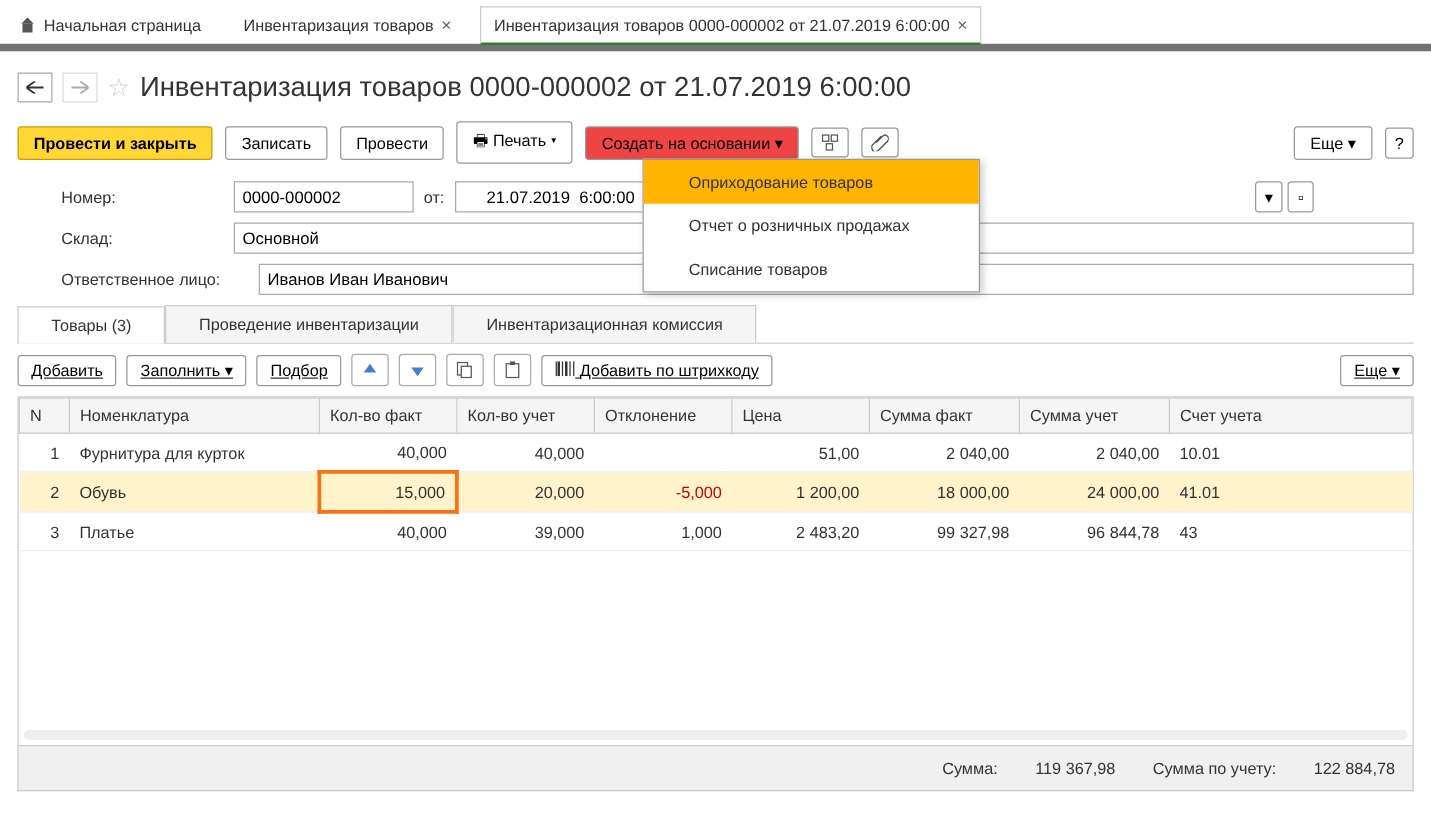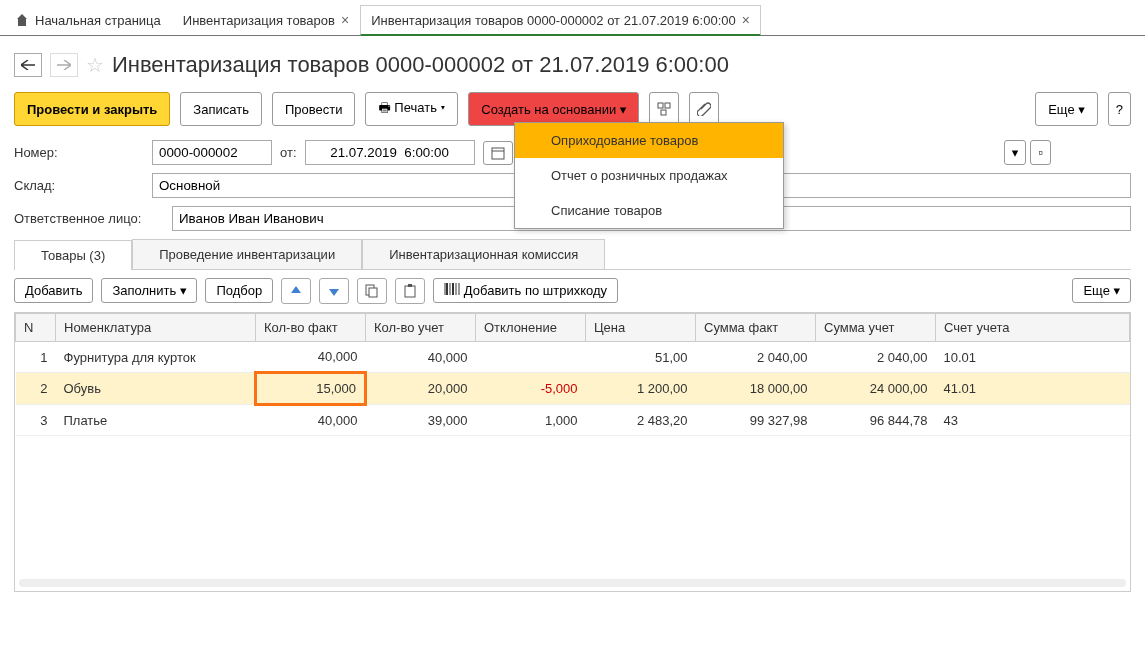--- a/index.html
+++ b/index.html
@@ -1,40 +1,40 @@
 <!DOCTYPE html>
 <html><head>
 <meta charset="utf-8">
 <style>
 * { box-sizing: border-box; margin: 0; padding: 0; }
 body { font-family: Arial, sans-serif; font-size: 13px; color: #333; background: #fff; width: 1145px; }
-.tabs-bar { display: flex; border-bottom: 1px solid #737373; padding: 4px 4px 0; gap: 0; }
+.tabs-bar { display: flex; border-bottom: 6px solid #737373; padding: 4px 4px 0; gap: 12px; }
 .tab { display: flex; align-items: center; padding: 6px 10px; border: 1px solid transparent; border-bottom: none; cursor: pointer; gap: 6px; }
 .tab.active { border-color: #ccc; background: #fff; position: relative; top: 1px; border-bottom: 2px solid #2e7d32; }
 .tab .close { font-size: 14px; color: #666; }
 .content { padding: 8px 14px; }
 .title-row { display: flex; align-items: center; gap: 8px; margin: 8px 0 14px; }
 .nav-btn { width: 28px; height: 24px; border: 1px solid #aaa; background: #fff; display: flex; align-items: center; justify-content: center; cursor: pointer; }
 .star { font-size: 20px; color: #ccc; }
 h1 { font-size: 22px; font-weight: normal; }
-.toolbar { display: flex; gap: 10px; margin-bottom: 14px; position: relative; }
+.toolbar { display: flex; gap: 10px; align-items: center; margin-bottom: 14px; position: relative; }
 .btn { border: 1px solid #999; background: #fff; padding: 5px 12px; cursor: pointer; font-size: 13px; border-radius: 3px; }
 .btn.primary { background: #ffd633; border-color: #cc9900; font-weight: bold; }
 .btn.small { padding: 4px 7px; }
 .spacer { flex: 1; }
-.form-row { display: flex; align-items: center; margin-bottom: 8px; gap: 8px; }
+.form-row { display: flex; align-items: center; margin-bottom: 8px; gap: 8px; margin-left: 35px; }
 .form-label { width: 130px; }
 .input { border: 1px solid #aaa; padding: 4px 6px; background: #fff; }
 .dropdown-menu { position: absolute; top: 30px; left: 500px; background: #fff; border: 1px solid #999; box-shadow: 2px 2px 6px rgba(0,0,0,0.2); z-index: 10; min-width: 270px; }
 .dropdown-item { padding: 10px 36px; cursor: pointer; }
 .dropdown-item.highlight { background: #ffb400; }
 .doc-tabs { display: flex; border-bottom: 1px solid #ccc; margin-top: 6px; }
 .doc-tab { padding: 7px 26px; border: 1px solid #ccc; border-bottom: none; background: #f5f5f5; cursor: pointer; }
 .doc-tab.active { background: #fff; position: relative; top: 1px; }
-.grid-toolbar { display: flex; gap: 8px; padding: 8px 0; align-items: flex-start; }
+.grid-toolbar { display: flex; gap: 8px; padding: 8px 0; align-items: flex-end; text-decoration: underline; }
 .grid-toolbar .btn { padding: 4px 10px; }
 .icon-btn { width: 30px; height: 26px; border: 1px solid #aaa; background: #fff; display: flex; align-items: center; justify-content: center; cursor: pointer; border-radius: 3px; }
 table { width: 100%; border-collapse: collapse; }
 th { text-align: left; padding: 6px 8px; border: 1px solid #ccc; background: #f5f5f5; font-weight: normal; }
 td { padding: 7px 8px; border-bottom: 1px solid #eee; }
 td.num { text-align: right; }
 tr.selected td { background: #fff3cc; }
 td.editing { background: #ffd633; border: 3px solid #f97316; }
 .neg { color: #cc0000; }
 .grid-area { border: 1px solid #ccc; min-height: 280px; position: relative; }
@@ -104,21 +104,21 @@
 
     <div class="dropdown-menu">
       <div class="dropdown-item highlight">Оприходование товаров</div>
       <div class="dropdown-item">Отчет о розничных продажах</div>
       <div class="dropdown-item">Списание товаров</div>
     </div>
   </div>
 
   <div class="form-row">
     <div class="form-label">Номер:</div>
-    <input class="input" style="width: 120px;" value="0000-000002">
+    <input class="input" style="width: 144px;" value="0000-000002">
     <span>от:</span>
     <input class="input" style="width: 170px; text-align: center;" value="21.07.2019  6:00:00">
     <button class="btn small">
       <svg width="14" height="14">
           <rect x="1" y="2" width="12" height="11" fill="none" stroke="#555"></rect>
           <line x1="1" y1="5" x2="13" y2="5" stroke="#555"></line>
         </svg>
     </button>
     <div style="flex:1"></div>
     <div style="display:flex; gap:4px; margin-right:80px;">
@@ -231,13 +231,19 @@
             <td class="num">2 483,20</td>
             <td class="num">99 327,98</td>
             <td class="num">96 844,78</td>
             <td>43</td>
           </tr>
         </tbody>
     </table>
     <div class="scroll-hint"></div>
   </div>
 
+  <div class="totals">
+    <span>Сумма:</span>
+    <span>119 367,98</span>
+    <span>Сумма по учету:</span>
+    <span>122 884,78</span>
+  </div>
 </div>
 
 </body></html>

